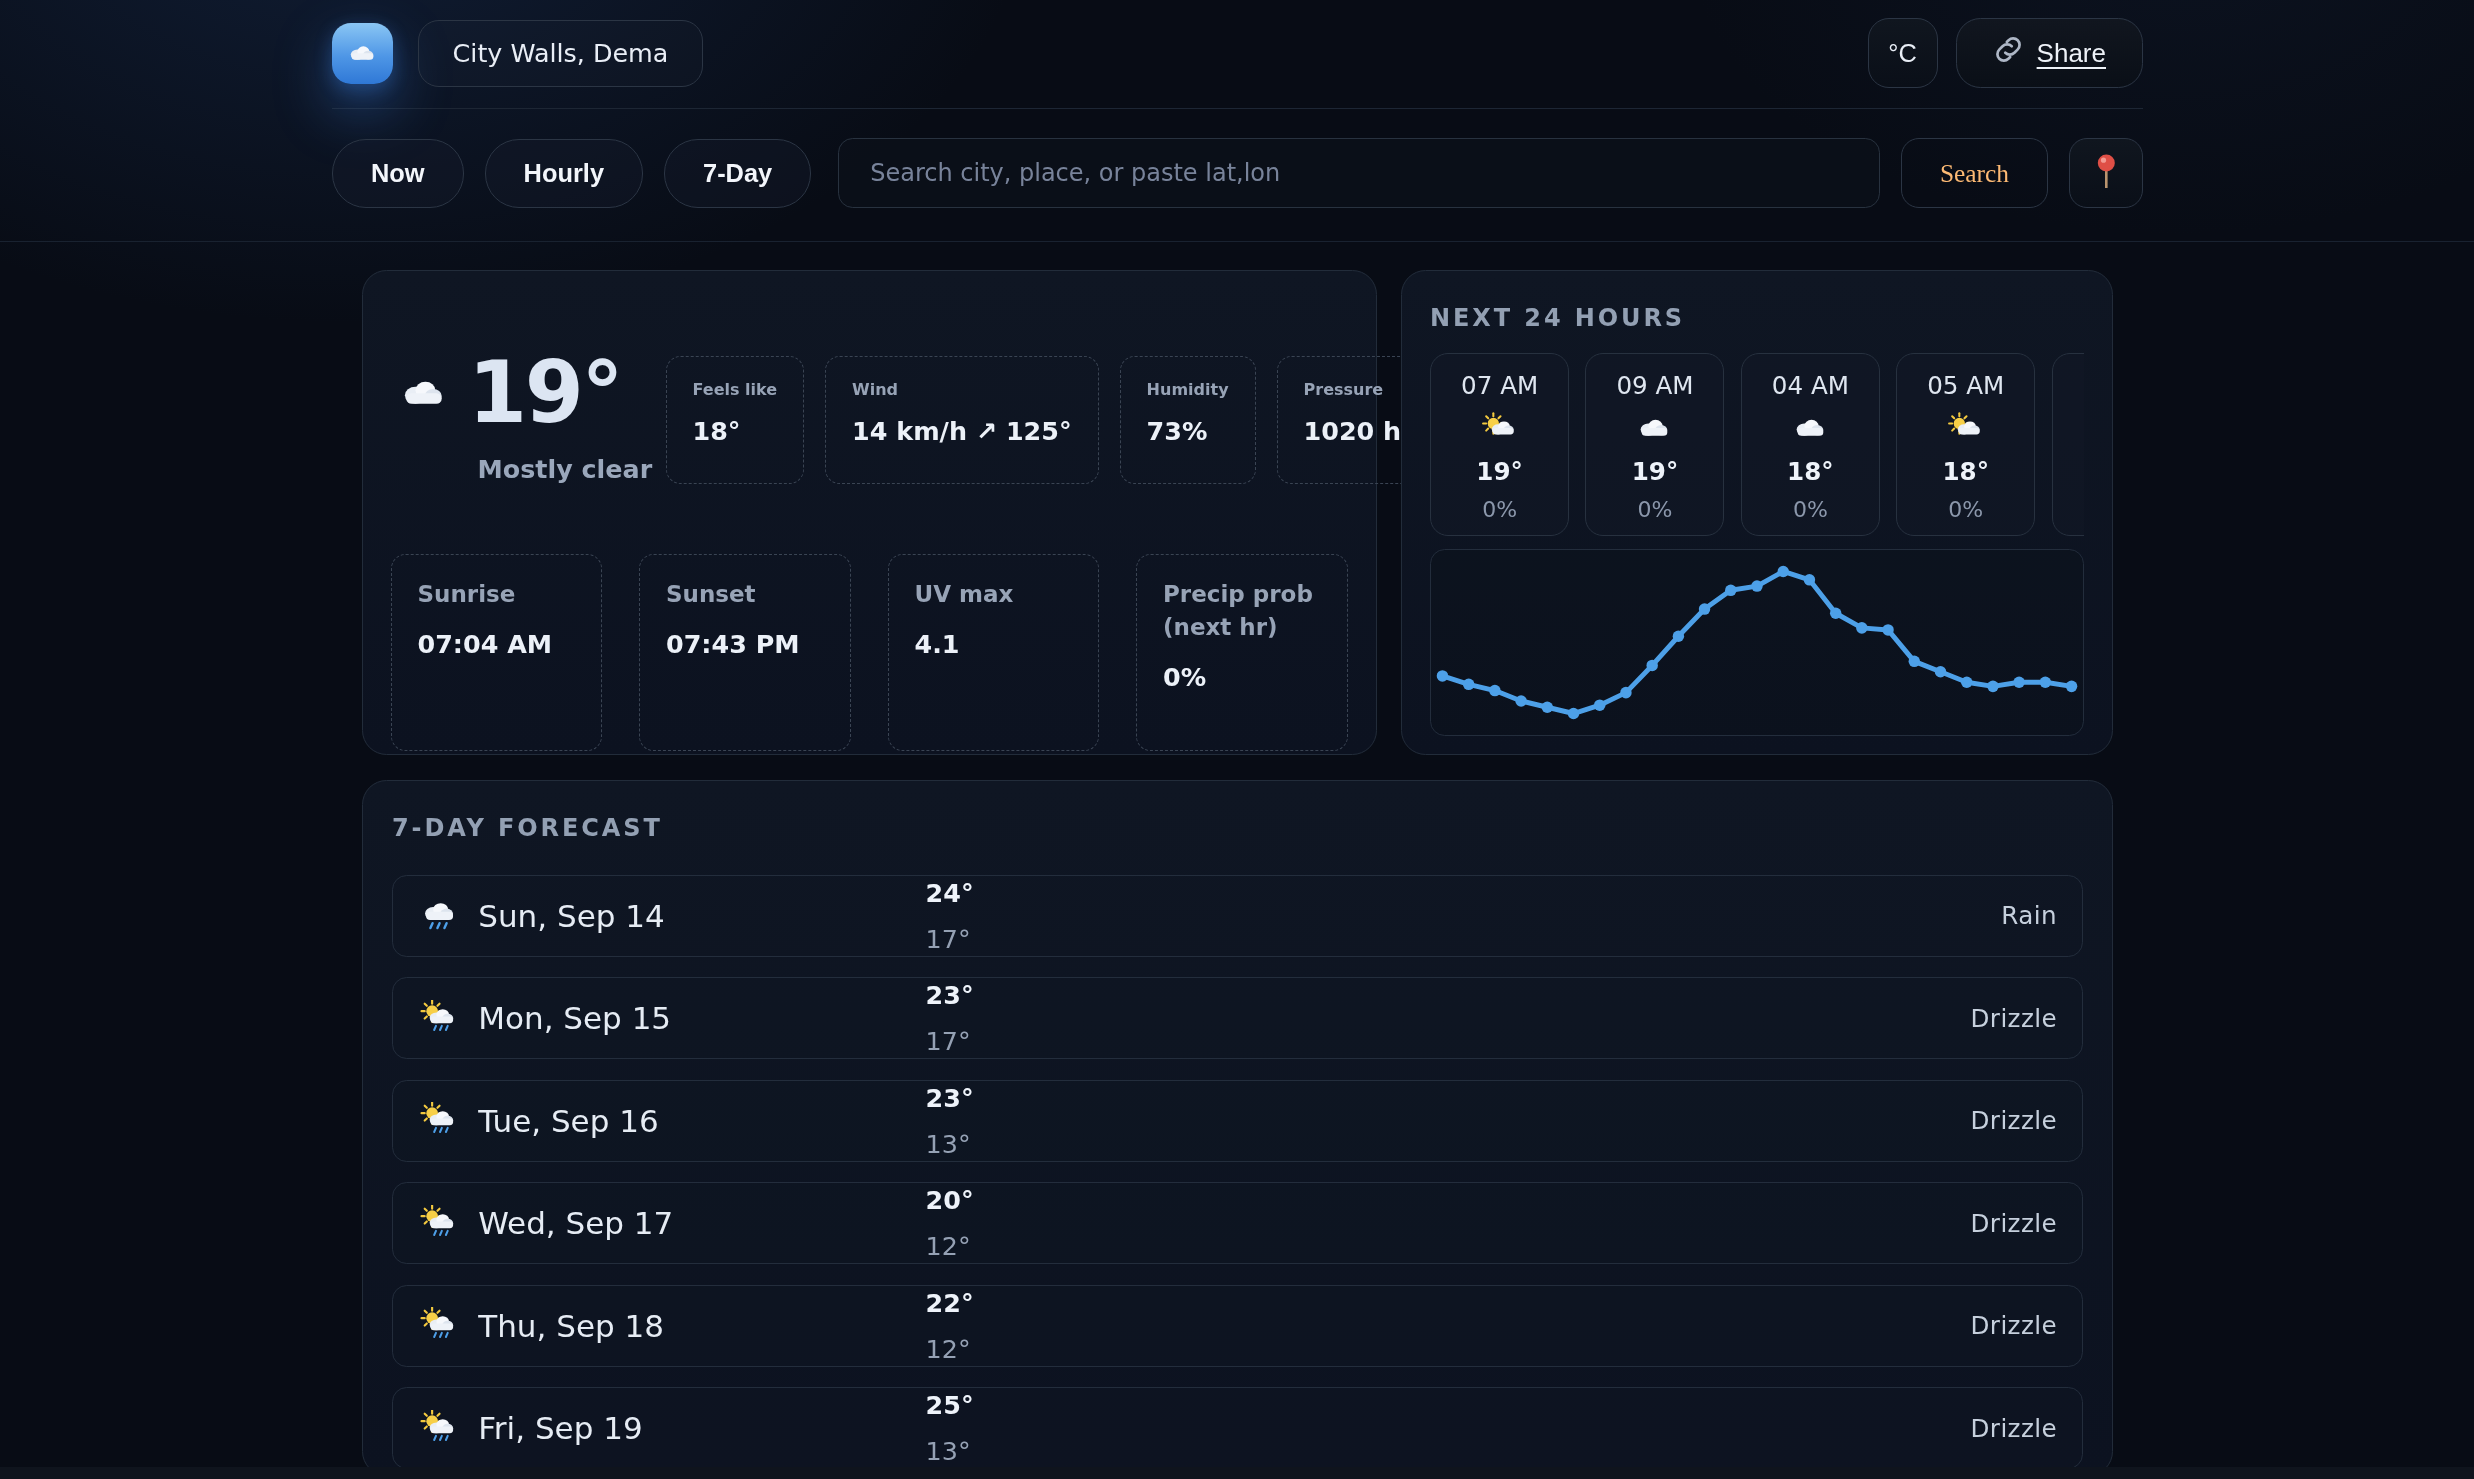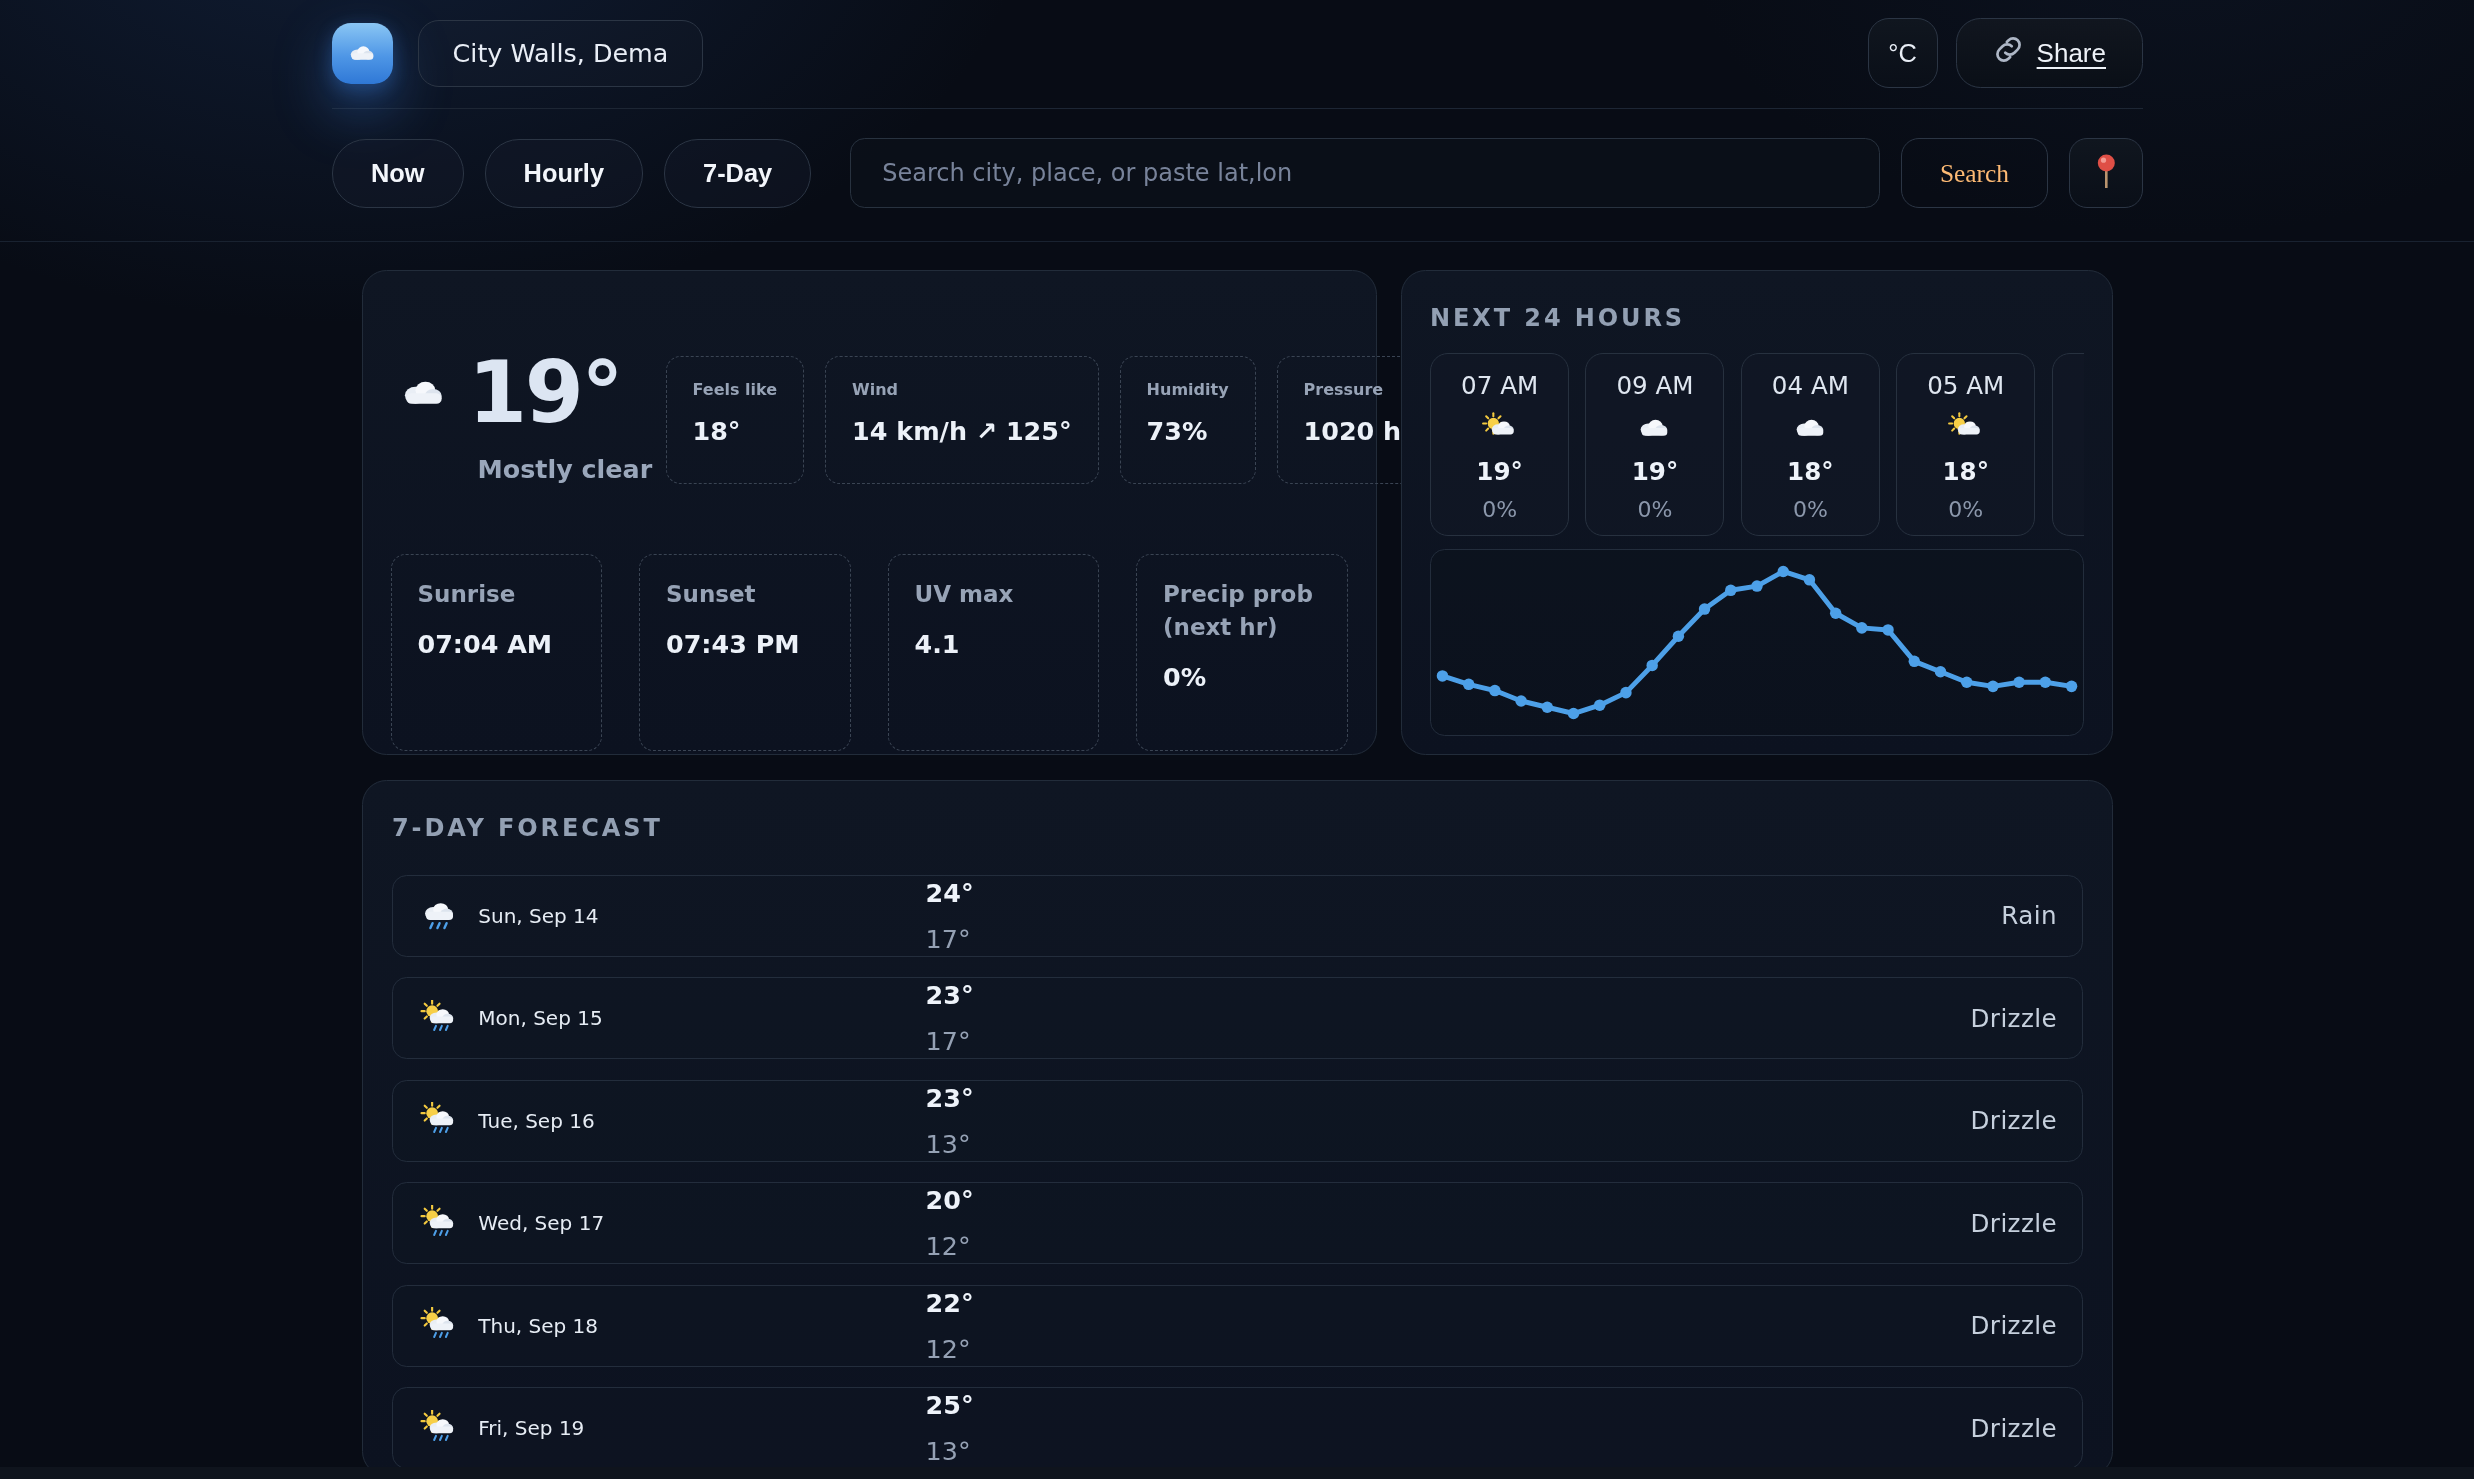--- a/index.html
+++ b/index.html
@@ -37,21 +37,21 @@
   .share-btn svg { width:31px; height:31px; }
   .share-label { text-decoration:underline; text-underline-offset:4.9px; }
 
   
   .toolbar { display:flex; align-items:flex-end; gap:21px; padding:29.5px 0 33px; }
   .tab { height:69px; padding:0 38px; border:1.6px solid #2b3544; border-radius:34px;
          display:flex; align-items:center; font-weight:700; font-size:25.4px; color:#f3f6fb;
          background:rgba(22,30,45,.35); cursor:pointer; }
   .search-input { flex:1; height:70px; border:1.6px solid #28323f; border-radius:14.7px;
          background:rgba(12,18,28,.55); padding:0 31px; font-size:24px; color:#d946ef;
-         font-family:inherit; outline:none; margin-left:18px; }
+         font-family:inherit; outline:none; margin-left:6px; }
   .search-input::placeholder { color:#78839a; }
   .search-btn { height:70px; padding:0 38px; border:1.6px solid #2b3544; border-radius:18px;
          font-size:25.4px; color:#fdba74; background:transparent; font-family:Liberation Serif, serif; cursor:pointer; }
   .pin-btn { height:70px; width:74px; border:1.6px solid #2b3544; border-radius:18px;
          background:linear-gradient(180deg,#10161f,#0a0f18); display:flex; align-items:center;
          justify-content:center; cursor:pointer; }
   .pin-btn svg { width:24.6px; height:38px; }
   .page-divider { width:100%; border-bottom:1.6px solid #192230; }
 
   
@@ -92,21 +92,21 @@
   .chartbox svg { display:block; width:100%; height:100%; }
 
   
   .forecast-card { grid-column:1 / -1; height:696px; padding:0 29.5px; }
   .frows { margin-top:33px; display:flex; flex-direction:column; gap:20.5px; }
   .frow { height:82px; border:1.6px solid #232d3c; border-radius:14.7px;
           display:grid; grid-template-columns:508px 188px 1fr; align-items:center; padding:0 24.6px;
           background:rgba(16,22,34,.25); }
   .frow .who { display:flex; align-items:center; gap:19.7px; }
   .frow .who svg { width:41px; height:34px; }
-  .frow .date { font-size:20px; color:#e6ecf4; }
+  .frow .date { font-size:31px; color:#e6ecf4; }
   .temps { display:flex; align-items:baseline; gap:16.4px;flex-direction:column; }
   .temps .hi { font-size:25.4px; font-weight:700; color:#eef3fa; }
   .temps .lo { font-size:25.4px; color:#95a1b4; }
   .frow .cond { text-align:right; font-size:24.6px; color:#c6d0dd; letter-spacing:0.4px; }
 
   .bottombar { position:absolute; left:0; right:0; bottom:0; height:13px; background:#0f141d; }
 </style>
 </head>
 <body>
 

